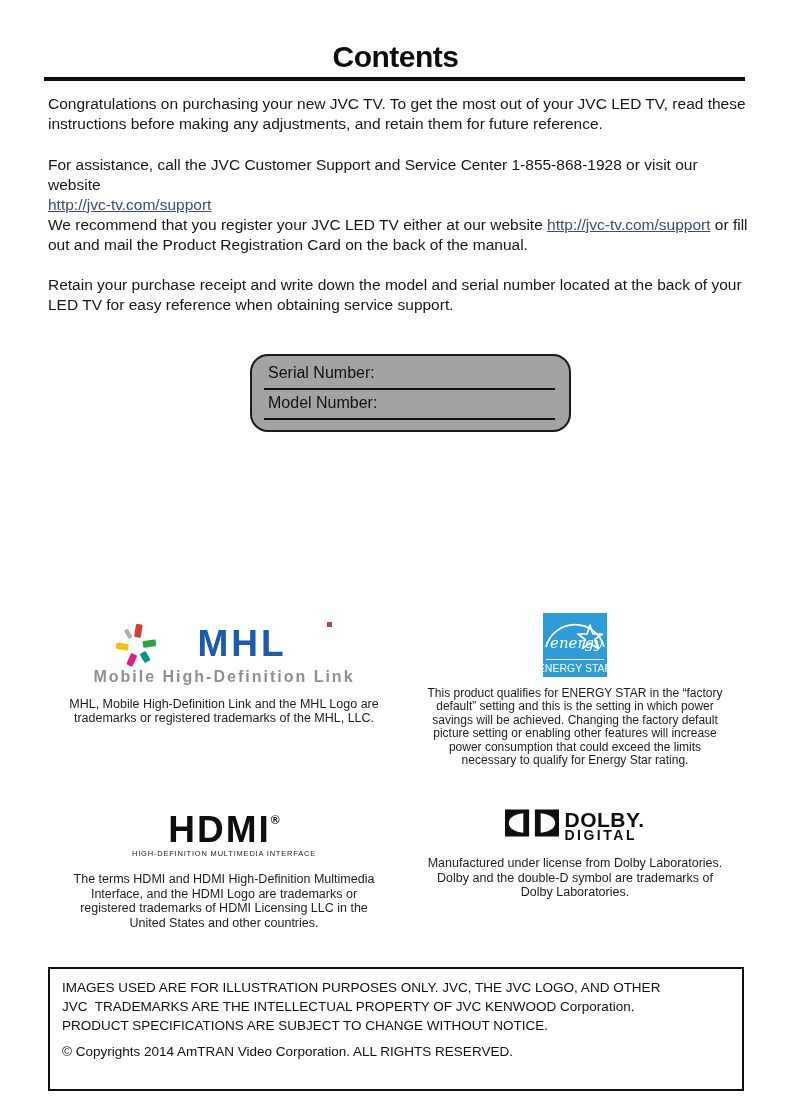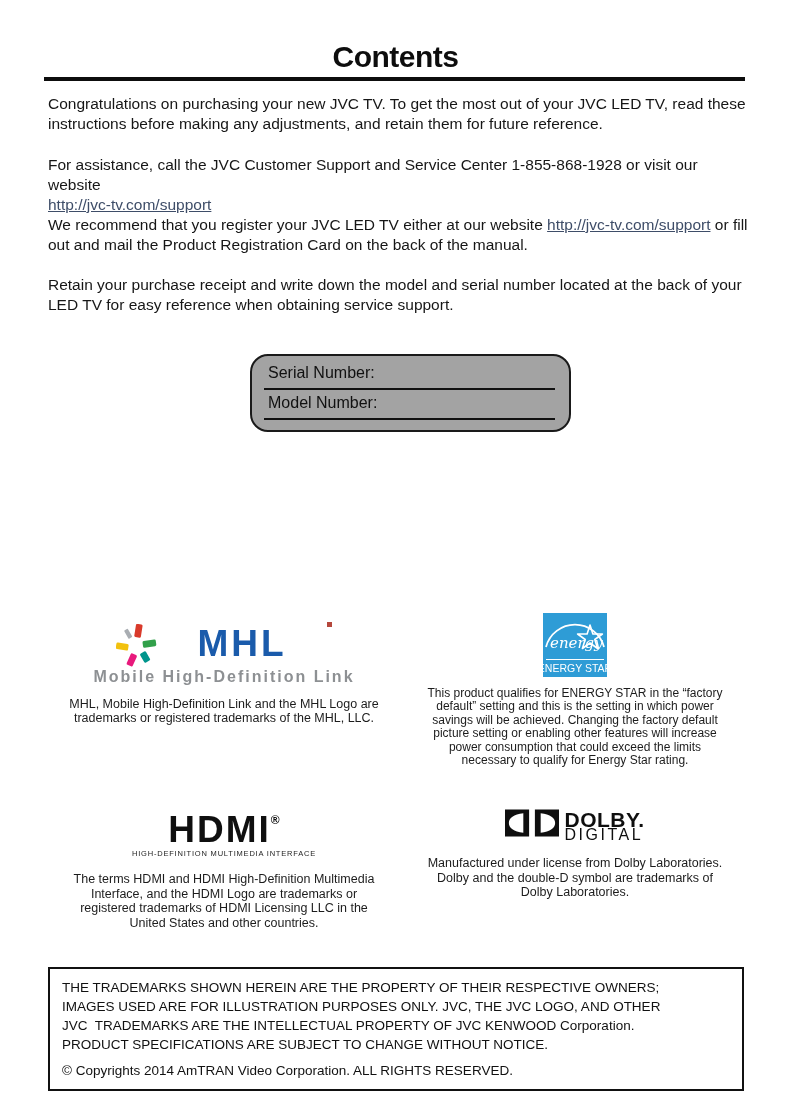--- a/index.html
+++ b/index.html
@@ -129,21 +129,21 @@
   .dolby-block { left: 425px; top: 808px; width: 300px; }
   .dolby-logo-row {
     display: flex; align-items: center; justify-content: center; gap: 5px;
   }
   .dolby-text { text-align: left; }
   .dolby-word {
     font-size: 21px; font-weight: bold; color: #0f0f0f;
     letter-spacing: 0.5px; line-height: 19px;
   }
   .dolby-sub {
-    font-size: 16px; font-weight: normal; color: #0f0f0f;
+    font-size: 14px; font-weight: bold; color: #0f0f0f;
     letter-spacing: 2.5px; line-height: 12px;
   }
   .dolby-caption { margin-top: 14px; line-height: 14.5px; }
   
   .footer-box {
     position: absolute;
     left: 48px; top: 967px;
     width: 696px; height: 124px;
     border: 2px solid #111;
     padding: 9px 12px;
@@ -248,20 +248,19 @@
       </span>
       <span class="dolby-text">
         <div class="dolby-word">DOLBY.</div>
         <div class="dolby-sub">DIGITAL</div>
       </span>
     </div>
     <div class="caption dolby-caption">Manufactured under license from Dolby Laboratories. Dolby and the double-D symbol are trademarks of Dolby Laboratories.</div>
   </div>
 
   <div class="footer-box">
-    <div class="footer-line">THE TRADEMARKS SHOWN HEREIN ARE THE PROPERTY OF THEIR RESPECTIVE OWNERS;</div>
     <div class="footer-line">IMAGES USED ARE FOR ILLUSTRATION PURPOSES ONLY. JVC, THE JVC LOGO, AND OTHER</div>
     <div class="footer-line">JVC  TRADEMARKS ARE THE INTELLECTUAL PROPERTY OF JVC KENWOOD Corporation.</div>
     <div class="footer-line">PRODUCT SPECIFICATIONS ARE SUBJECT TO CHANGE WITHOUT NOTICE.</div>
     <div class="footer-copy">© Copyrights 2014 AmTRAN Video Corporation. ALL RIGHTS RESERVED.</div>
   </div>
 
 </div>
 
 </body></html>

